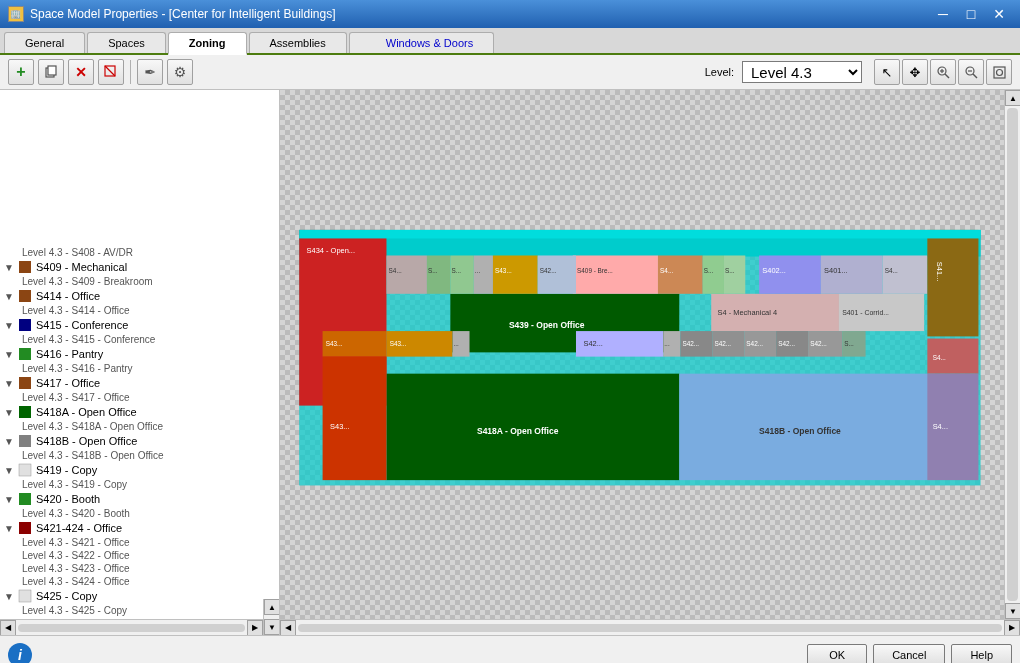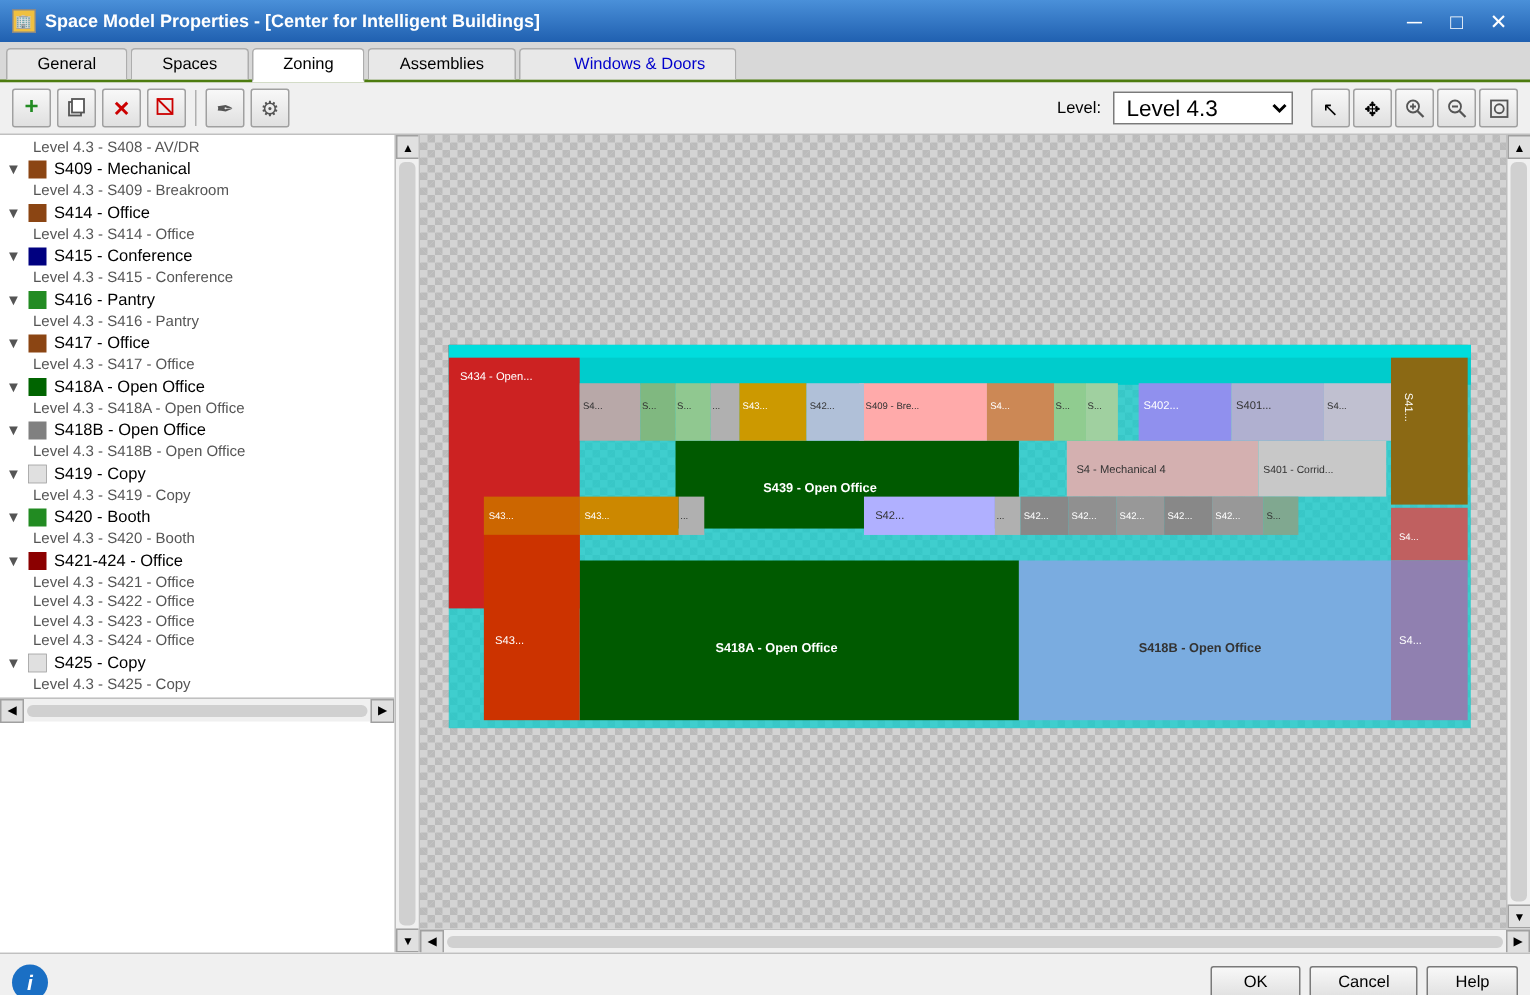--- a/index.html
+++ b/index.html
@@ -7,21 +7,21 @@
 
     .title-bar {
       background: linear-gradient(to bottom, #4a90d9, #2060b0);
       color: white;
       height: 28px;
       display: flex;
       align-items: center;
       padding: 0 8px;
       gap: 6px;
     }
-    .title-bar-text { flex: 1; font-size: 12px; font-weight: 700; }
+    .title-bar-text { flex: 1; font-size: 12px; font-weight: 400; }
     .title-bar-controls { display: flex; gap: 2px; }
     .title-bar-btn {
       width: 26px; height: 20px; background: transparent; border: none;
       color: white; cursor: pointer; font-size: 14px; display: flex; align-items: center; justify-content: center;
     }
 
     .tab-bar {
       background: #d8d8d8;
       display: flex;
       border-bottom: 2px solid #4d7c0f;
@@ -35,21 +35,21 @@
       background: #e8e8e8;
       cursor: pointer;
       font-size: 11px;
       margin-right: 2px;
       border-radius: 3px 3px 0 0;
     }
     .tab.active {
       background: white;
       border-bottom: 2px solid white;
       margin-bottom: -2px;
-      font-weight: 400;
+      font-weight: 700;
     }
     .tab.link-style { color: #0000cc; padding-left: 36px; }
 
     .toolbar {
       background: #f0f0f0;
       border-bottom: 1px solid #c0c0c0;
       padding: 4px 8px;
       display: flex;
       align-items: center;
       gap: 4px;
@@ -139,20 +139,21 @@
       background: linear-gradient(to bottom, #f8f8f8, #e0e0e0);
       cursor: pointer;
       font-size: 11px;
       border-radius: 2px;
       min-width: 60px;
     }
 
     .left-scroll-area {
       display: flex;
       height: 100%;
+      align-items: flex-end;
     }
     .left-scroll-content {
       flex: 1;
       overflow: hidden;
     }
     .left-scroll-v {
       width: 16px;
       background: #f0f0f0;
       border-left: 1px solid #c0c0c0;
       display: flex;

